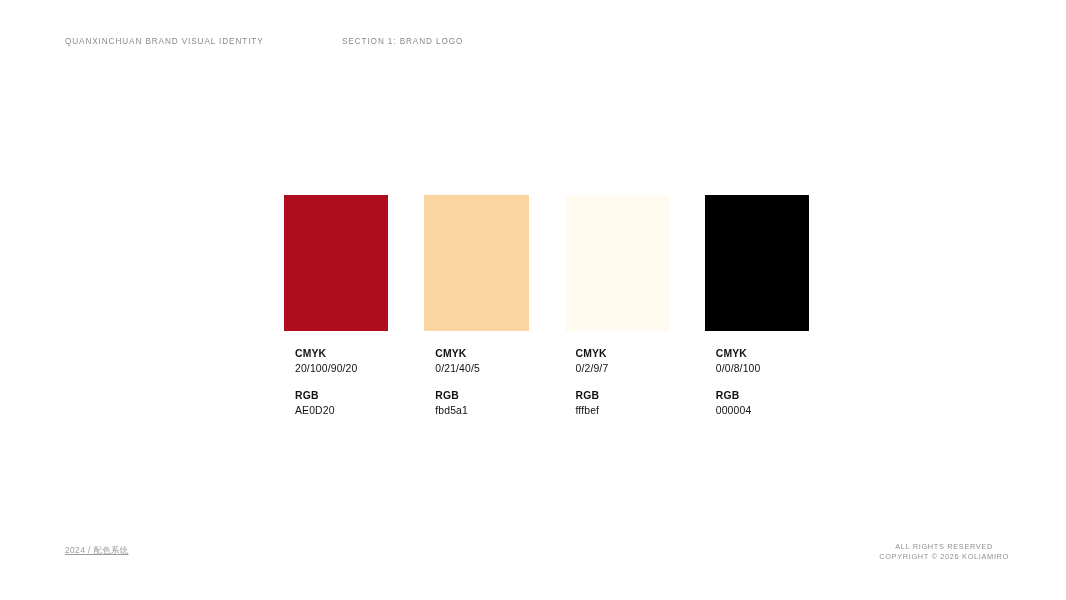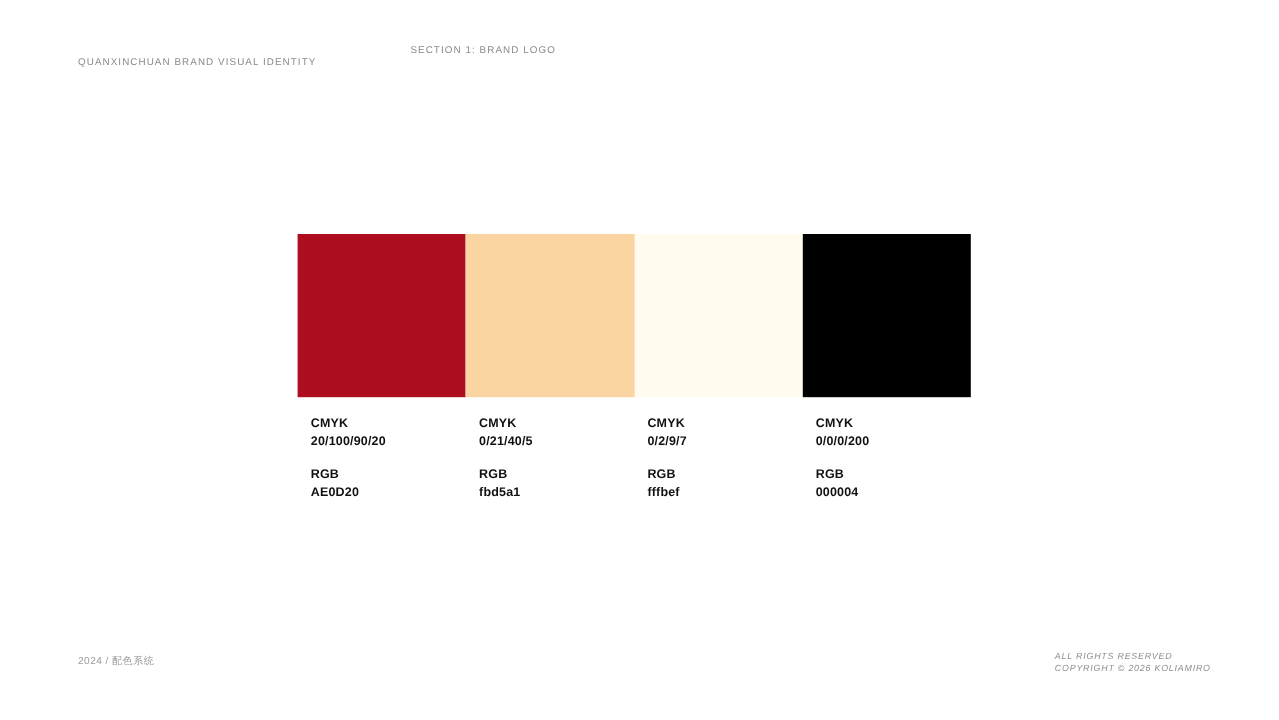--- a/index.html
+++ b/index.html
@@ -18,21 +18,20 @@
 
   
   .header-left {
     position: absolute;
     left: 65px;
     top: 37px;
     font-size: 8.2px;
     letter-spacing: 0.9px;
     color: #8a8a8a;
     white-space: nowrap;
-    margin-top: 10px;
   }
   .header-right {
     position: absolute;
     left: 342px;
     top: 37px;
     font-size: 8.2px;
     letter-spacing: 0.9px;
     color: #8a8a8a;
     white-space: nowrap;
     text-align: center;
@@ -42,20 +41,21 @@
   .palette {
     position: absolute;
     left: 248px;
     top: 195px;
     width: 561px;
     display: flex;
   }
   .swatch-col {
     width: 159px;
     position: relative;
+    margin-left: 36px;
   }
   .swatch-chip {
     width: 100%;
     height: 136px;
     display: block;
   }
   .swatch-info {
     position: absolute;
     top: 151px;
     left: 11px;
@@ -69,47 +69,47 @@
   }
   .spec-label {
     font-size: 10.4px;
     font-weight: bold;
     color: #111111;
     line-height: 15px;
     letter-spacing: 0.15px;
   }
   .spec-value {
     font-size: 10.4px;
-    font-weight: bold;
+    font-weight: normal;
     color: #111111;
     line-height: 15px;
     letter-spacing: 0.15px;
   }
 
   
   .footer-left {
     position: absolute;
     left: 65px;
     top: 545px;
     font-size: 8.4px;
     color: #9b9b9b;
     letter-spacing: 0.4px;
     white-space: nowrap;
+    text-decoration: underline;
   }
   .footer-right {
     position: absolute;
     right: 57px;
     top: 542px;
-    text-align: left;
+    text-align: center;
     font-size: 7.4px;
     letter-spacing: 0.65px;
     color: #8f8f8f;
     line-height: 9.6px;
     white-space: nowrap;
-    font-style: italic;
   }
 </style>
 </head>
 <body>
 
 <div class="header-left">QUANXINCHUAN BRAND VISUAL IDENTITY</div>
 
 <div class="header-right">SECTION 1: BRAND LOGO</div>
 
 <div class="palette">
@@ -154,21 +154,21 @@
         <div class="spec-value">fffbef</div>
       </div>
     </div>
   </div>
 
   <div class="swatch-col">
     <div class="swatch-chip" style="background:#000000;"></div>
     <div class="swatch-info">
       <div class="spec-group">
         <div class="spec-label">CMYK</div>
-        <div class="spec-value">0/0/0/200</div>
+        <div class="spec-value">0/0/8/100</div>
       </div>
       <div class="spec-group">
         <div class="spec-label">RGB</div>
         <div class="spec-value">000004</div>
       </div>
     </div>
   </div>
 
 </div>
 

